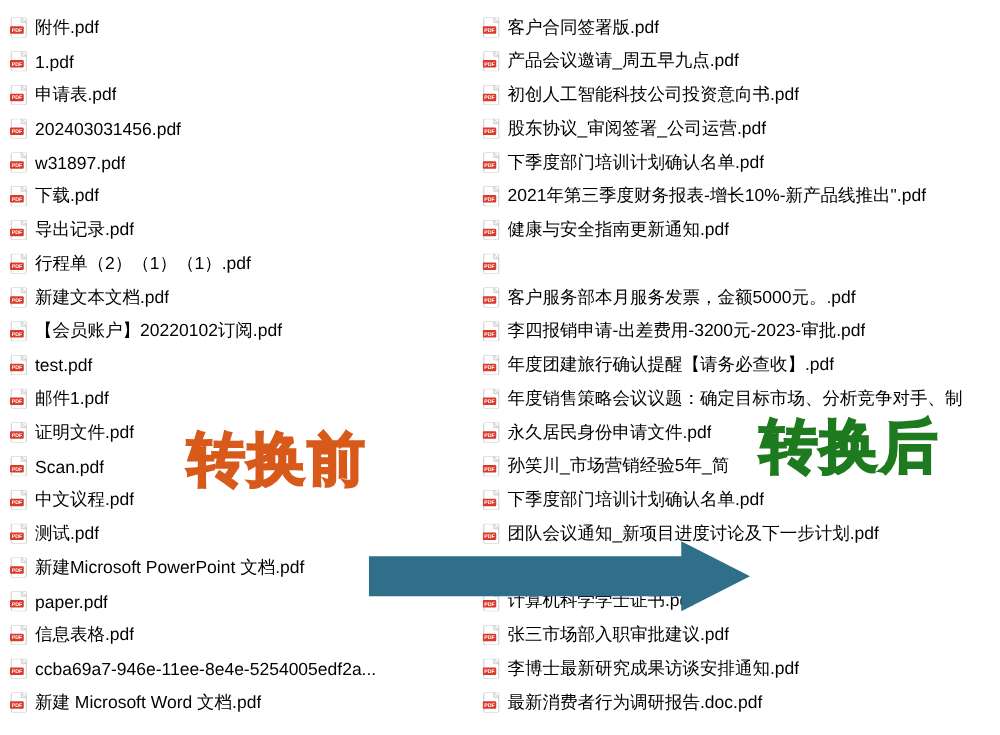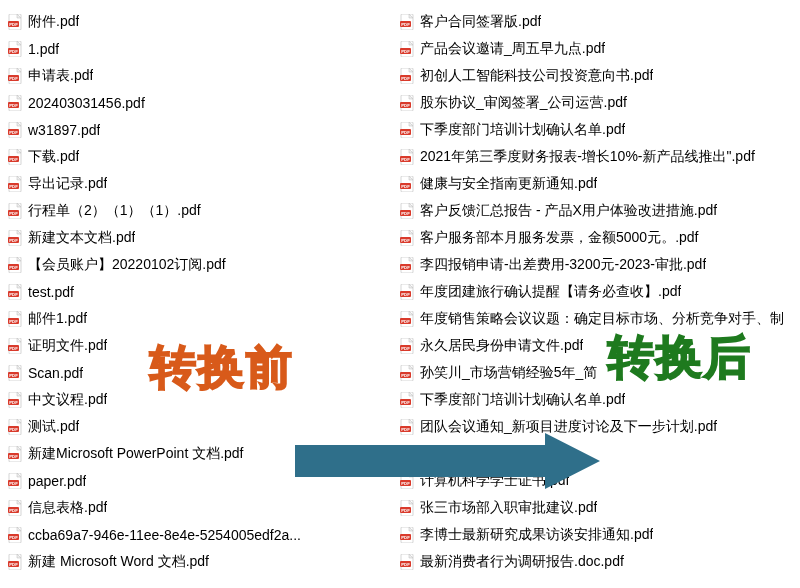--- a/index.html
+++ b/index.html
@@ -10,21 +10,21 @@
       font-family: "Microsoft YaHei", "SimSun", sans-serif;
       font-size: 14px;
       position: relative;
       overflow: hidden;
     }
     .col {
       position: absolute;
       top: 8px;
     }
     .col-left { left: 8px; width: 380px; }
-    .col-right { left: 400px; width: 400px; }
+    .col-right { left: 386px; width: 400px; }
     .file-row {
       display: flex;
       align-items: center;
       height: 27px;
       white-space: nowrap;
       overflow: hidden;
     }
     .pdf-icon {
       width: 14px;
       height: 16px;
@@ -386,21 +386,20 @@
     </div>
     <div class="file-row">
       <span class="pdf-icon">
         <svg width="14" height="16" viewBox="0 0 14 16">
           <rect x="1" y="0" width="12" height="16" rx="1" fill="#fff" stroke="#bbb" stroke-width="0.6"></rect>
           <path d="M9 0 L13 4 L9 4 Z" fill="#eee" stroke="#bbb" stroke-width="0.5"></path>
           <rect x="0" y="7" width="11" height="6" rx="1" fill="#d93a2b"></rect>
           <text x="5.5" y="11.6" font-size="4.2" fill="#fff" text-anchor="middle" font-family="Arial" font-weight="bold">PDF</text>
         </svg>
       </span>
-      <span class="file-label">客户反馈汇总报告 - 产品X用户体验改进措施.pdf</span>
     </div>
     <div class="file-row">
       <span class="pdf-icon">
         <svg width="14" height="16" viewBox="0 0 14 16">
           <rect x="1" y="0" width="12" height="16" rx="1" fill="#fff" stroke="#bbb" stroke-width="0.6"></rect>
           <path d="M9 0 L13 4 L9 4 Z" fill="#eee" stroke="#bbb" stroke-width="0.5"></path>
           <rect x="0" y="7" width="11" height="6" rx="1" fill="#d93a2b"></rect>
           <text x="5.5" y="11.6" font-size="4.2" fill="#fff" text-anchor="middle" font-family="Arial" font-weight="bold">PDF</text>
         </svg>
       </span>

